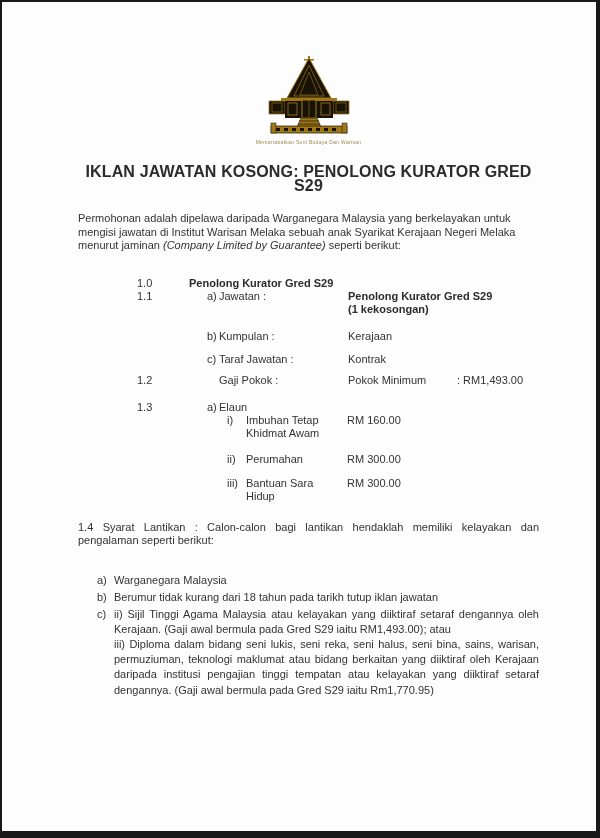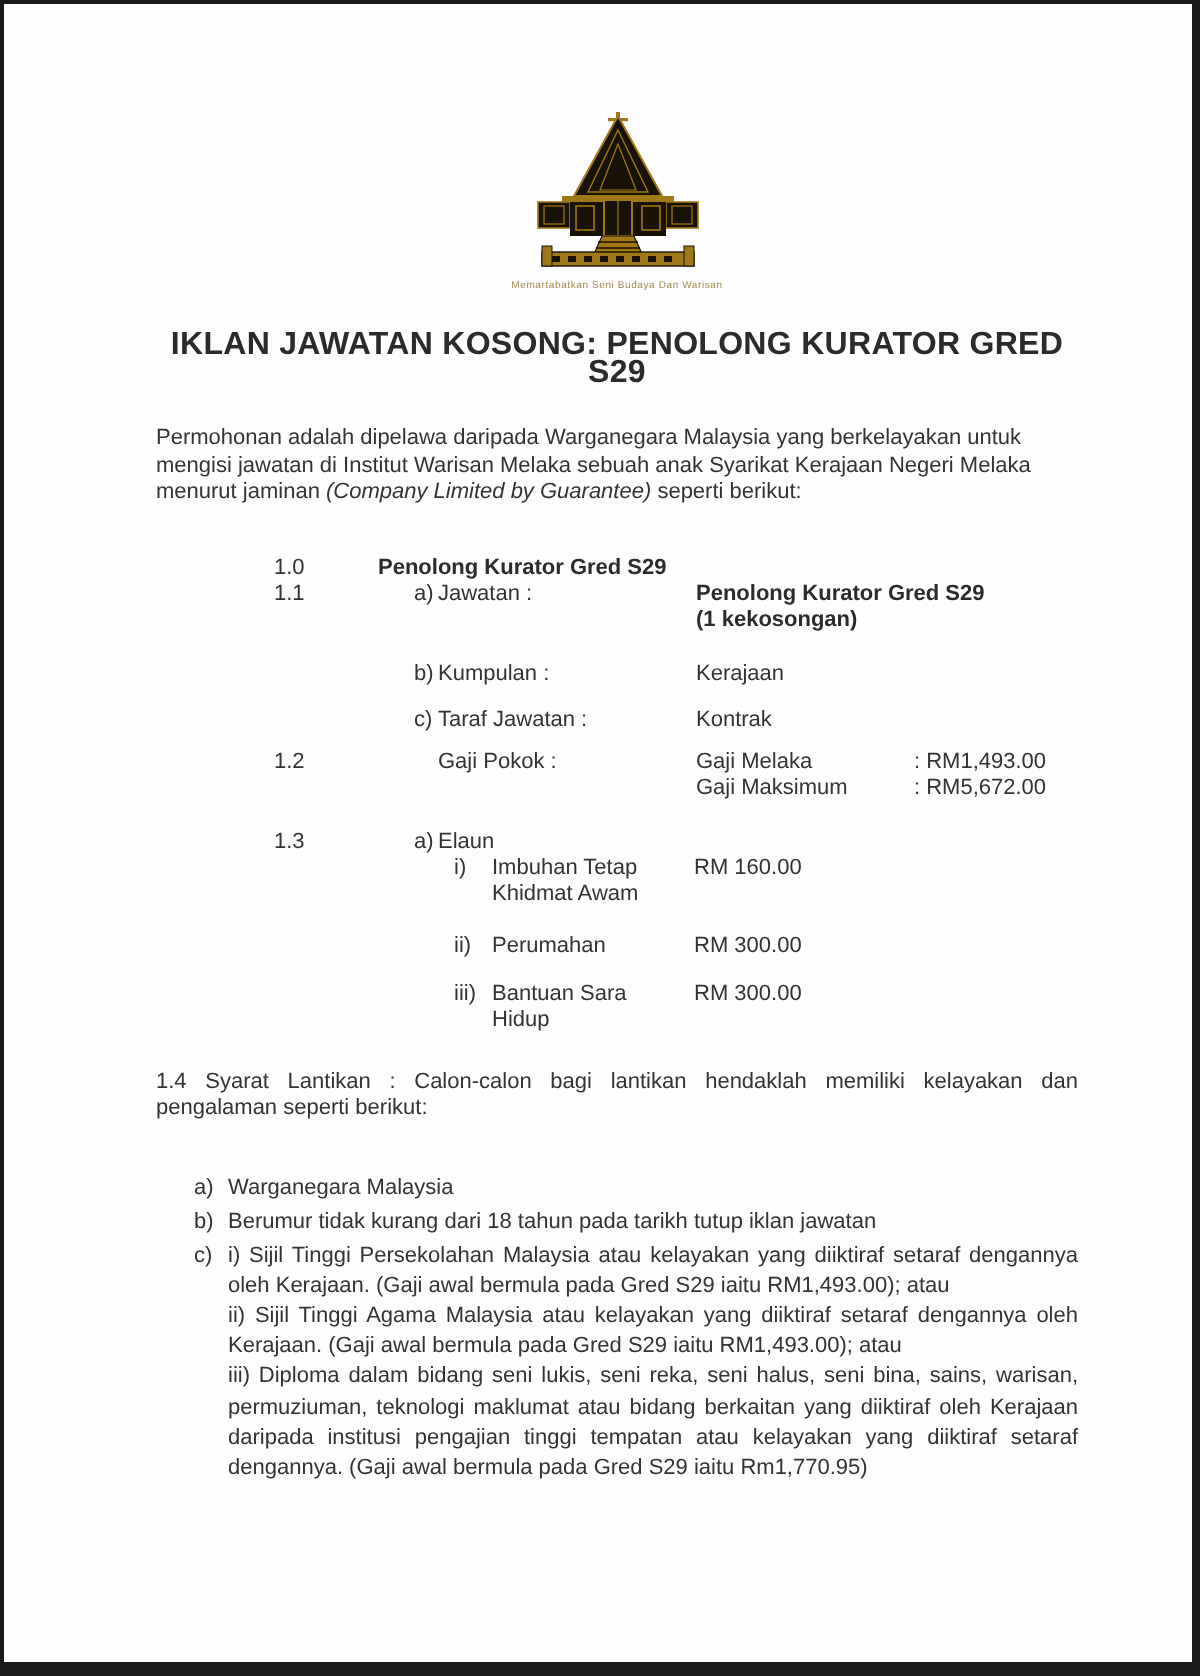--- a/index.html
+++ b/index.html
@@ -136,26 +136,22 @@
       <div class="lbl">Taraf Jawatan :</div>
       <div class="val">Kontrak</div>
     </div>
 
     <div class="row mb14">
       <div class="num">1.2</div>
       <div class="mk"></div>
       <div class="lbl">Gaji Pokok :</div>
       <div class="val">
         <div class="kv">
-          <span class="k">Gaji Melaka</span>
+          <span class="k">Pokok Minimum</span>
           <span>: RM1,493.00</span>
-        </div>
-        <div class="kv">
-          <span class="k">Gaji Maksimum</span>
-          <span>: RM5,672.00</span>
         </div>
       </div>
     </div>
 
     <div class="row">
       <div class="num">1.3</div>
       <div class="mk">a)</div>
       <div class="lbl">Elaun</div>
     </div>
 
@@ -191,20 +187,19 @@
       <div class="lmk">a)</div>
       <div class="ltxt">Warganegara Malaysia</div>
     </div>
     <div class="list-row">
       <div class="lmk">b)</div>
       <div class="ltxt">Berumur tidak kurang dari 18 tahun pada tarikh tutup iklan jawatan</div>
     </div>
     <div class="list-row">
       <div class="lmk">c)</div>
       <div class="cblock">
-        <p class="citem">i) Sijil Tinggi Persekolahan Malaysia atau kelayakan yang diiktiraf setaraf dengannya oleh Kerajaan. (Gaji awal bermula pada Gred S29 iaitu RM1,493.00); atau</p>
         <p class="citem">ii) Sijil Tinggi Agama Malaysia atau kelayakan yang diiktiraf setaraf dengannya oleh Kerajaan. (Gaji awal bermula pada Gred S29 iaitu RM1,493.00); atau</p>
         <p class="citem">iii) Diploma dalam bidang seni lukis, seni reka, seni halus, seni bina, sains, warisan, permuziuman, teknologi maklumat atau bidang berkaitan yang diiktiraf oleh Kerajaan daripada institusi pengajian tinggi tempatan atau kelayakan yang diiktiraf setaraf dengannya. (Gaji awal bermula pada Gred S29 iaitu Rm1,770.95)</p>
       </div>
     </div>
 
   </div>
 </div>
 
 </body></html>

